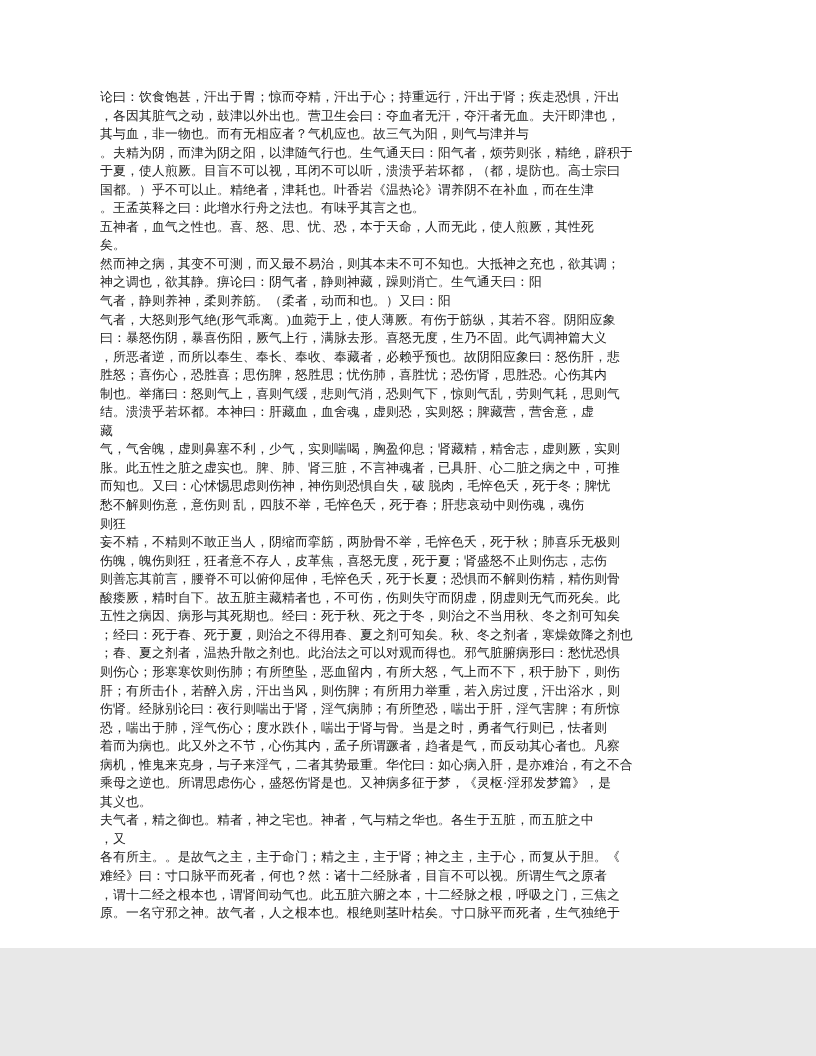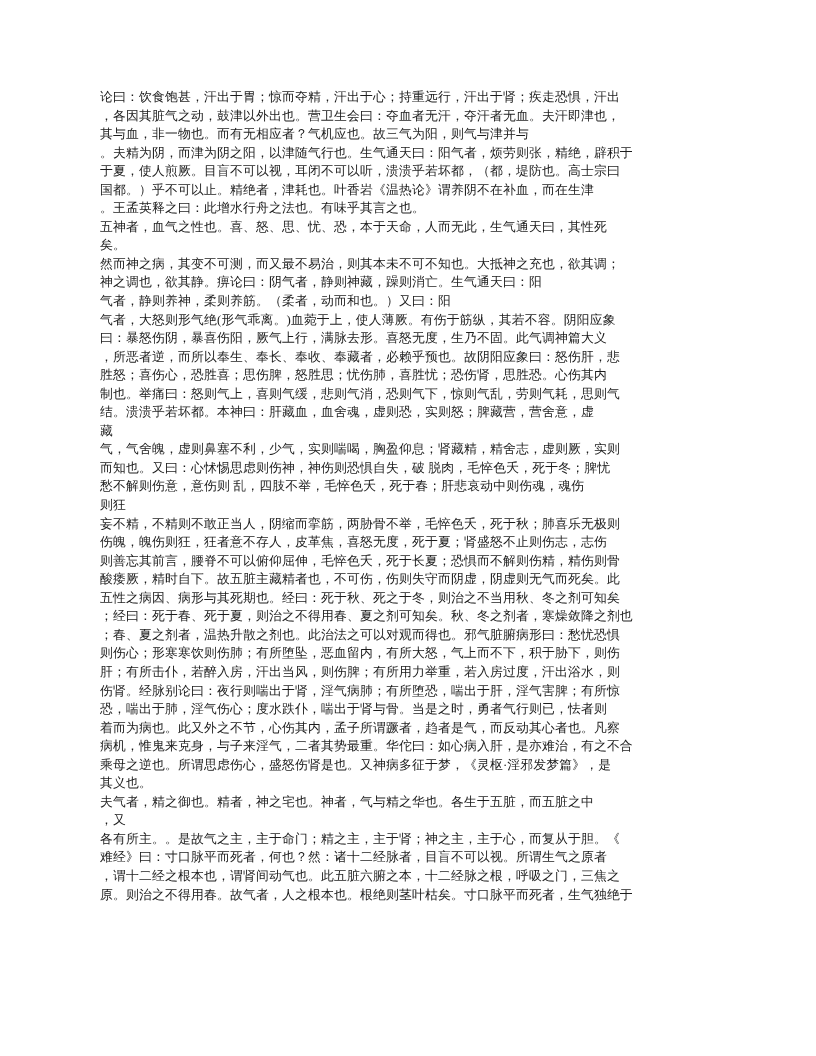--- a/index.html
+++ b/index.html
@@ -3,21 +3,21 @@
 <meta charset="utf-8">
 <style>
   html, body {
     margin: 0;
     padding: 0;
     background: #e8e8e8;
   }
   .page {
     position: relative;
     width: 816px;
-    height: 1056px;
+    height: 948px;
     margin: 0 auto;
     background: #ffffff;
     overflow: hidden;
     font-family: "Liberation Serif", "DejaVu Serif", serif;
   }
   .text-block {
     position: absolute;
     left: 100px;
     top: 88px;
     width: 626px;
@@ -36,33 +36,34 @@
 
 <div class="page">
   <div class="text-block" id="text-block">
       <div class="line">论曰：饮食饱甚，汗出于胃；惊而夺精，汗出于心；持重远行，汗出于肾；疾走恐惧，汗出</div>
       <div class="line">，各因其脏气之动，鼓津以外出也。营卫生会曰：夺血者无汗，夺汗者无血。夫汗即津也，</div>
       <div class="line">其与血，非一物也。而有无相应者？气机应也。故三气为阳，则气与津并与</div>
       <div class="line">。夫精为阴，而津为阴之阳，以津随气行也。生气通天曰：阳气者，烦劳则张，精绝，辟积于</div>
       <div class="line">于夏，使人煎厥。目盲不可以视，耳闭不可以听，溃溃乎若坏都，（都，堤防也。高士宗曰</div>
       <div class="line">国都。）乎不可以止。精绝者，津耗也。叶香岩《温热论》谓养阴不在补血，而在生津</div>
       <div class="line">。王孟英释之曰：此增水行舟之法也。有味乎其言之也。</div>
-      <div class="line">五神者，血气之性也。喜、怒、思、忧、恐，本于天命，人而无此，生气通天曰，其性死</div>
+      <div class="line">五神者，血气之性也。喜、怒、思、忧、恐，本于天命，人而无此，使人煎厥，其性死</div>
       <div class="line">矣。</div>
       <div class="line">然而神之病，其变不可测，而又最不易治，则其本未不可不知也。大抵神之充也，欲其调；</div>
       <div class="line">神之调也，欲其静。痹论曰：阴气者，静则神藏，躁则消亡。生气通天曰：阳</div>
       <div class="line">气者，静则养神，柔则养筋。（柔者，动而和也。）又曰：阳</div>
       <div class="line">气者，大怒则形气绝(形气乖离。)血菀于上，使人薄厥。有伤于筋纵，其若不容。阴阳应象</div>
       <div class="line">曰：暴怒伤阴，暴喜伤阳，厥气上行，满脉去形。喜怒无度，生乃不固。此气调神篇大义</div>
       <div class="line">，所恶者逆，而所以奉生、奉长、奉收、奉藏者，必赖乎预也。故阴阳应象曰：怒伤肝，悲</div>
       <div class="line">胜怒；喜伤心，恐胜喜；思伤脾，怒胜思；忧伤肺，喜胜忧；恐伤肾，思胜恐。心伤其内</div>
       <div class="line">制也。举痛曰：怒则气上，喜则气缓，悲则气消，恐则气下，惊则气乱，劳则气耗，思则气</div>
       <div class="line">结。溃溃乎若坏都。本神曰：肝藏血，血舍魂，虚则恐，实则怒；脾藏营，营舍意，虚</div>
       <div class="line">藏</div>
       <div class="line">气，气舍魄，虚则鼻塞不利，少气，实则喘喝，胸盈仰息；肾藏精，精舍志，虚则厥，实则</div>
+      <div class="line">胀。此五性之脏之虚实也。脾、肺、肾三脏，不言神魂者，已具肝、心二脏之病之中，可推</div>
       <div class="line">而知也。又曰：心怵惕思虑则伤神，神伤则恐惧自失，破 脱肉，毛悴色夭，死于冬；脾忧</div>
       <div class="line">愁不解则伤意，意伤则 乱，四肢不举，毛悴色夭，死于春；肝悲哀动中则伤魂，魂伤</div>
       <div class="line">则狂</div>
       <div class="line">妄不精，不精则不敢正当人，阴缩而挛筋，两胁骨不举，毛悴色夭，死于秋；肺喜乐无极则</div>
       <div class="line">伤魄，魄伤则狂，狂者意不存人，皮革焦，喜怒无度，死于夏；肾盛怒不止则伤志，志伤</div>
       <div class="line">则善忘其前言，腰脊不可以俯仰屈伸，毛悴色夭，死于长夏；恐惧而不解则伤精，精伤则骨</div>
       <div class="line">酸痿厥，精时自下。故五脏主藏精者也，不可伤，伤则失守而阴虚，阴虚则无气而死矣。此</div>
       <div class="line">五性之病因、病形与其死期也。经曰：死于秋、死之于冬，则治之不当用秋、冬之剂可知矣</div>
       <div class="line">；经曰：死于春、死于夏，则治之不得用春、夏之剂可知矣。秋、冬之剂者，寒燥敛降之剂也</div>
       <div class="line">；春、夏之剂者，温热升散之剂也。此治法之可以对观而得也。邪气脏腑病形曰：愁忧恐惧</div>
@@ -72,15 +73,15 @@
       <div class="line">恐，喘出于肺，淫气伤心；度水跌仆，喘出于肾与骨。当是之时，勇者气行则已，怯者则</div>
       <div class="line">着而为病也。此又外之不节，心伤其内，孟子所谓蹶者，趋者是气，而反动其心者也。凡察</div>
       <div class="line">病机，惟鬼来克身，与子来淫气，二者其势最重。华佗曰：如心病入肝，是亦难治，有之不合</div>
       <div class="line">乘母之逆也。所谓思虑伤心，盛怒伤肾是也。又神病多征于梦，《灵枢·淫邪发梦篇》，是</div>
       <div class="line">其义也。</div>
       <div class="line">夫气者，精之御也。精者，神之宅也。神者，气与精之华也。各生于五脏，而五脏之中</div>
       <div class="line">，又</div>
       <div class="line">各有所主。。是故气之主，主于命门；精之主，主于肾；神之主，主于心，而复从于胆。《</div>
       <div class="line">难经》曰：寸口脉平而死者，何也？然：诸十二经脉者，目盲不可以视。所谓生气之原者</div>
       <div class="line">，谓十二经之根本也，谓肾间动气也。此五脏六腑之本，十二经脉之根，呼吸之门，三焦之</div>
-      <div class="line">原。则治之不得用春。故气者，人之根本也。根绝则茎叶枯矣。寸口脉平而死者，生气独绝于</div>
+      <div class="line">原。一名守邪之神。故气者，人之根本也。根绝则茎叶枯矣。寸口脉平而死者，生气独绝于</div>
     </div>
 </div>
 
 </body></html>

